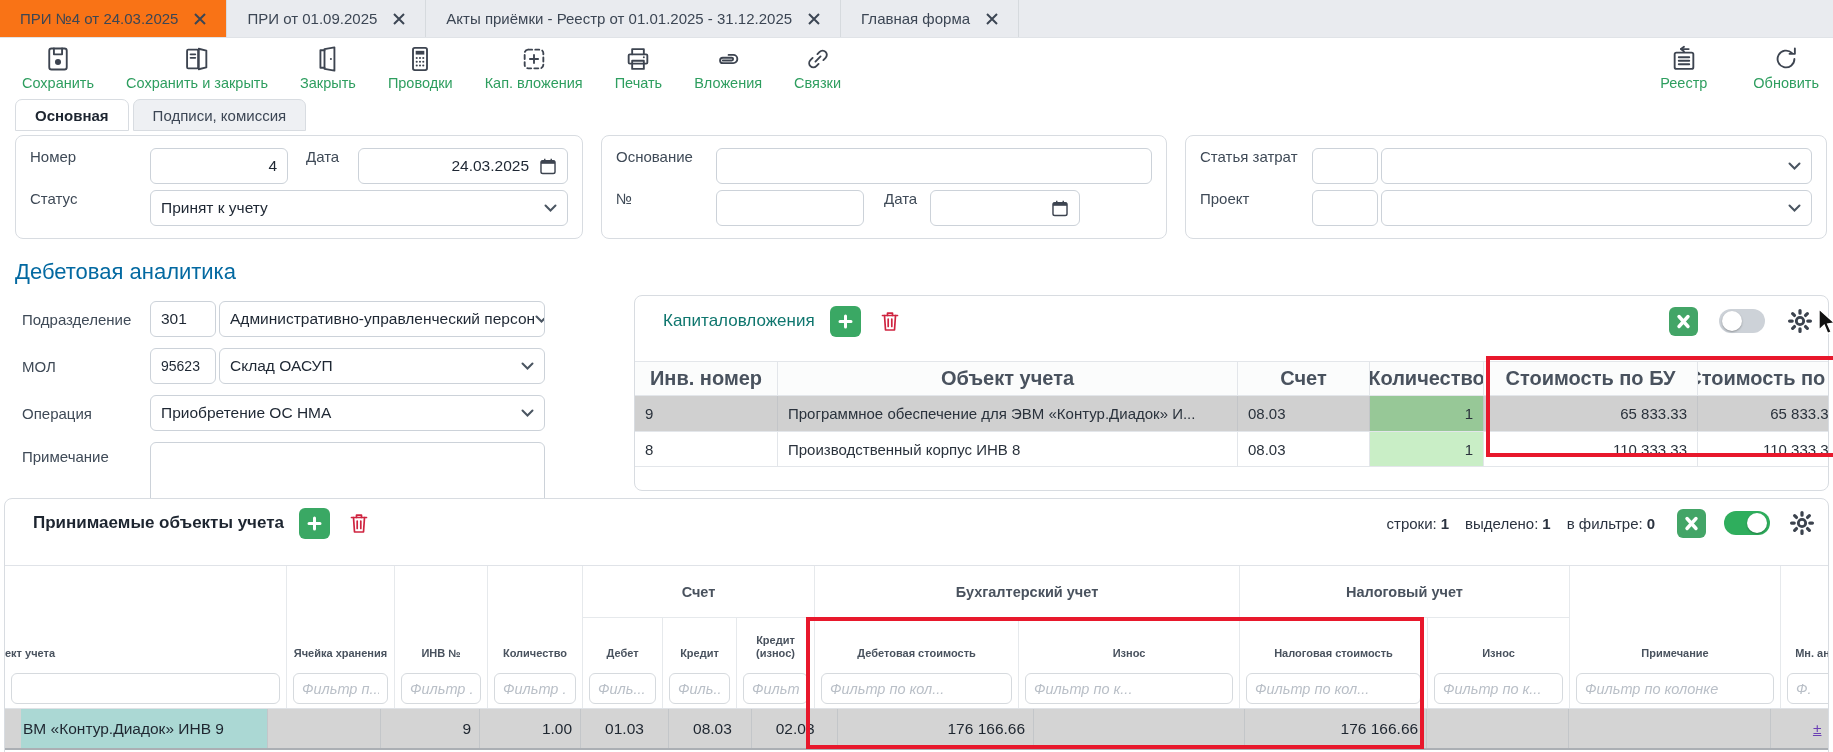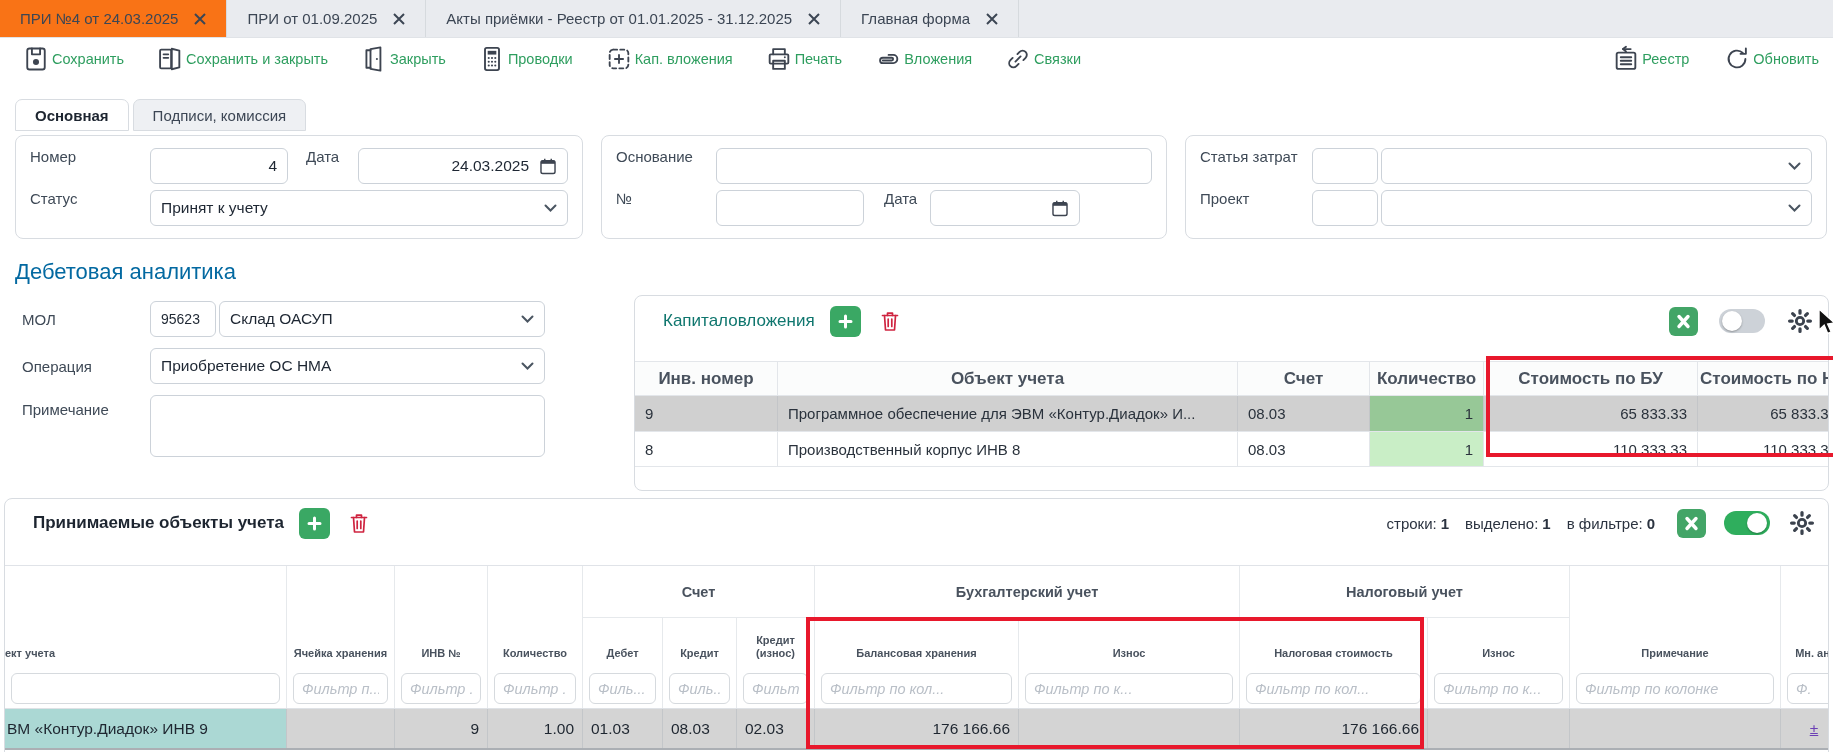--- a/index.html
+++ b/index.html
@@ -7,25 +7,25 @@
   .app { position:relative; width:1833px; height:752px; background:#fff; overflow:hidden; color:#2b3440; }
 
   
   .tabbar { display:flex; height:38px; background:#e9ebef; border-bottom:1px solid #e0e3e7; }
   .wtab { display:flex; align-items:center; gap:16px; padding:0 20px; font-size:15px; color:#3c4654; border-right:1px solid #d6dade; cursor:default; white-space:nowrap; }
   .wtab.active { background:#f97316; }
   .xico { width:12px; height:12px; stroke:#3c4654; stroke-width:2; }
 
   
   .toolbar { display:flex; align-items:flex-start; height:60px; padding:7px 14px 0 22px; }
-  .tbtn { display:flex; align-items:center; gap:2px; margin-right:32px; cursor:pointer; }
+  .tbtn { display:flex; flex-direction:column; align-items:center; gap:2px; margin-right:32px; cursor:pointer; }
   .tbtn svg { width:28px; height:28px; stroke:#3d4450; fill:none; stroke-width:1.6; stroke-linecap:round; stroke-linejoin:round; }
   .tbtn .lbl { font-size:14.5px; color:#2e9e5f; white-space:nowrap; }
   .tspacer { flex:1; }
-  .tbtn.right { margin-right:0; margin-left:34px; }
+  .tbtn.right { margin-right:0; margin-left:46px; }
 
   
   .subtabs { display:flex; align-items:flex-end; height:33px; padding-left:15px; }
   .stab { display:flex; align-items:center; height:32px; padding:0 19px; font-size:15px; color:#3c4654; background:#eef0f3; border:1px solid #d8dce1; border-radius:7px 7px 0 0; margin-right:4px; cursor:pointer; white-space:nowrap; }
   .stab.active { background:#fff; font-weight:bold; color:#1d2530; }
 
   
   .formrow { display:flex; gap:18px; margin:4px 6px 0 15px; }
   .fbox { border:1px solid #d8dce1; border-radius:8px; height:104px; padding:12px 14px; display:flex; flex-direction:column; justify-content:space-between; background:#fff; }
   .fbox1 { width:568px; } .fbox2 { width:566px; } .fbox3 { flex:1; }
@@ -67,21 +67,21 @@
   .kheader { display:flex; align-items:center; height:50px; padding:0 14px 0 28px; gap:15px; }
   .ktitle { font-size:17px; color:#0f766e; font-weight:500; }
   .kright { margin-left:auto; display:flex; align-items:center; gap:21px; }
   .ktable { position:absolute; left:0; top:65px; width:1213px; }
   .khead, .krow { display:flex; border-top:1px solid #e3e6ea; }
   .khead { height:34px; background:#fbfcfc; }
   .krow { height:36px; background:#fff; }
   .krow.sel { background:#d0d0d0; }
   .krow:last-child { border-bottom:1px solid #e3e6ea; }
   .kcell { display:flex; align-items:center; border-right:1px solid #e3e6ea; padding:0 10px; font-size:15px; color:#2a323c; overflow:hidden; white-space:nowrap; }
-  .khead .kcell { justify-content:center; font-size:17px; font-weight:600; color:#49525e; }
+  .khead .kcell { justify-content:center; font-size:20px; font-weight:600; color:#49525e; }
   .krow.sel .kcell { border-right-color:#c3c5c8; }
   .kc1{width:143px;} .kc2{width:460px;} .kc3{width:132px;} .kc4{width:114px;} .kc5{width:214px;text-align:right;} .kc6{width:150px;}
   .numcell { justify-content:flex-end; }
   .qty-sel { background:#97c897; }
   .qty-norm { background:#c9eec6; }
 
   
   .opanel { position:absolute; left:4px; top:498px; width:1825px; height:300px; border:1px solid #d8dce1; border-radius:8px; background:#fff; z-index:10; overflow:hidden; }
   .oheader { display:flex; align-items:center; height:48px; padding:0 12px 0 28px; gap:15px; }
   .otitle { font-size:17px; font-weight:bold; color:#1d2530; }
@@ -95,21 +95,21 @@
   .colhead.cut { justify-content:flex-start; padding-left:0; text-align:left; }
   .group { display:flex; flex-direction:column; border-right:0; }
   .grouplabel { height:52px; display:flex; align-items:center; justify-content:center; font-size:14.5px; font-weight:600; color:#49525e; border-bottom:1px solid #e6e9ec; border-right:1px solid #e6e9ec; }
   .gcols { display:flex; }
   .gcols .colhead { height:50px; }
   .fcell { height:41px; display:flex; align-items:center; padding:0 6px; }
   .filter { width:100%; height:31px; border:1px solid #d6dade; border-radius:6px; font-style:italic; font-size:14.5px; color:#333; padding:0 8px; font-family:"Liberation Sans",sans-serif; outline:none; background:#fff; }
   .filter::placeholder { color:#b9bfc7; font-style:italic; }
 
   .drow { position:absolute; left:0; top:209px; width:1843px; display:flex; height:42px; background:#d4d4d4; border-top:1px solid #dfe2e6; border-bottom:2px solid #abafb4; }
-  .dcell { display:flex; align-items:center; border-right:1px solid #c3c6c9; padding:16px 8px; font-size:15.5px; color:#1e2630; overflow:hidden; white-space:nowrap; }
+  .dcell { display:flex; align-items:center; border-right:1px solid #c3c6c9; padding:16px 8px; font-size:15.5px; color:#1e2630; overflow:hidden; white-space:nowrap;margin-left:16px; }
   .dcell.teal { background:#abd8d4; padding-left:2px; }
   .dcell.center { justify-content:center; }
   .multilink { color:#6b3fb5; text-decoration:underline; cursor:pointer; font-size:15.5px; }
 
   .bc1{width:282px;} .bc2{width:108px;} .bc3{width:93px;} .bc4{width:95px;} .bc5{width:80px;} .bc6{width:74px;} .bc7{width:78px;}
   .bc8{width:204px;} .bc9{width:221px;} .bc10{width:188px;} .bc11{width:142px;} .bc12{width:211px;} .bc13{width:67px;}
 
   
   .annot { position:absolute; border:4px solid #e8182c; z-index:60; pointer-events:none; }
   .cursor { position:absolute; z-index:70; pointer-events:none; }
@@ -320,20 +320,32 @@
             </svg>
         </div>
       </div>
     </div>
   </div>
 
   <div class="debtitle">Дебетовая аналитика</div>
 
   <div class="midcol">
     <div class="fieldrow">
+      <span class="flabel">Подразделение</span>
+      <div class="ctrl codebox">
+          <span class="valleft">301</span>
+        </div>
+      <div class="ctrl namebox">
+        <span class="valleft">Административно-управленческий персон</span>
+        <svg class="chev" viewBox="0 0 13 8">
+            <path d="M1.5 1.5l5 5 5-5"></path>
+          </svg>
+      </div>
+    </div>
+    <div class="fieldrow">
       <span class="flabel">МОЛ</span>
       <div class="ctrl codebox">
           <span class="valleft" style="font-size:14px">95623</span>
         </div>
       <div class="ctrl namebox">
         <span class="valleft">Склад ОАСУП</span>
         <svg class="chev" viewBox="0 0 13 8">
             <path d="M1.5 1.5l5 5 5-5"></path>
           </svg>
       </div>
@@ -504,21 +516,21 @@
                 <input class="filter" placeholder="Фильт..." style="">
               </div>
           </div>
         </div>
       </div>
 
       <div class="group">
         <div class="grouplabel">Бухгалтерский учет</div>
         <div class="gcols">
           <div class="colb bc8">
-            <div class="colhead">Балансовая хранения</div>
+            <div class="colhead">Дебетовая стоимость</div>
             <div class="fcell">
                 <input class="filter" placeholder="Фильтр по кол..." style="">
               </div>
           </div>
           <div class="colb bc9">
             <div class="colhead">Износ</div>
             <div class="fcell">
                 <input class="filter" placeholder="Фильтр по к..." style="">
               </div>
           </div>

